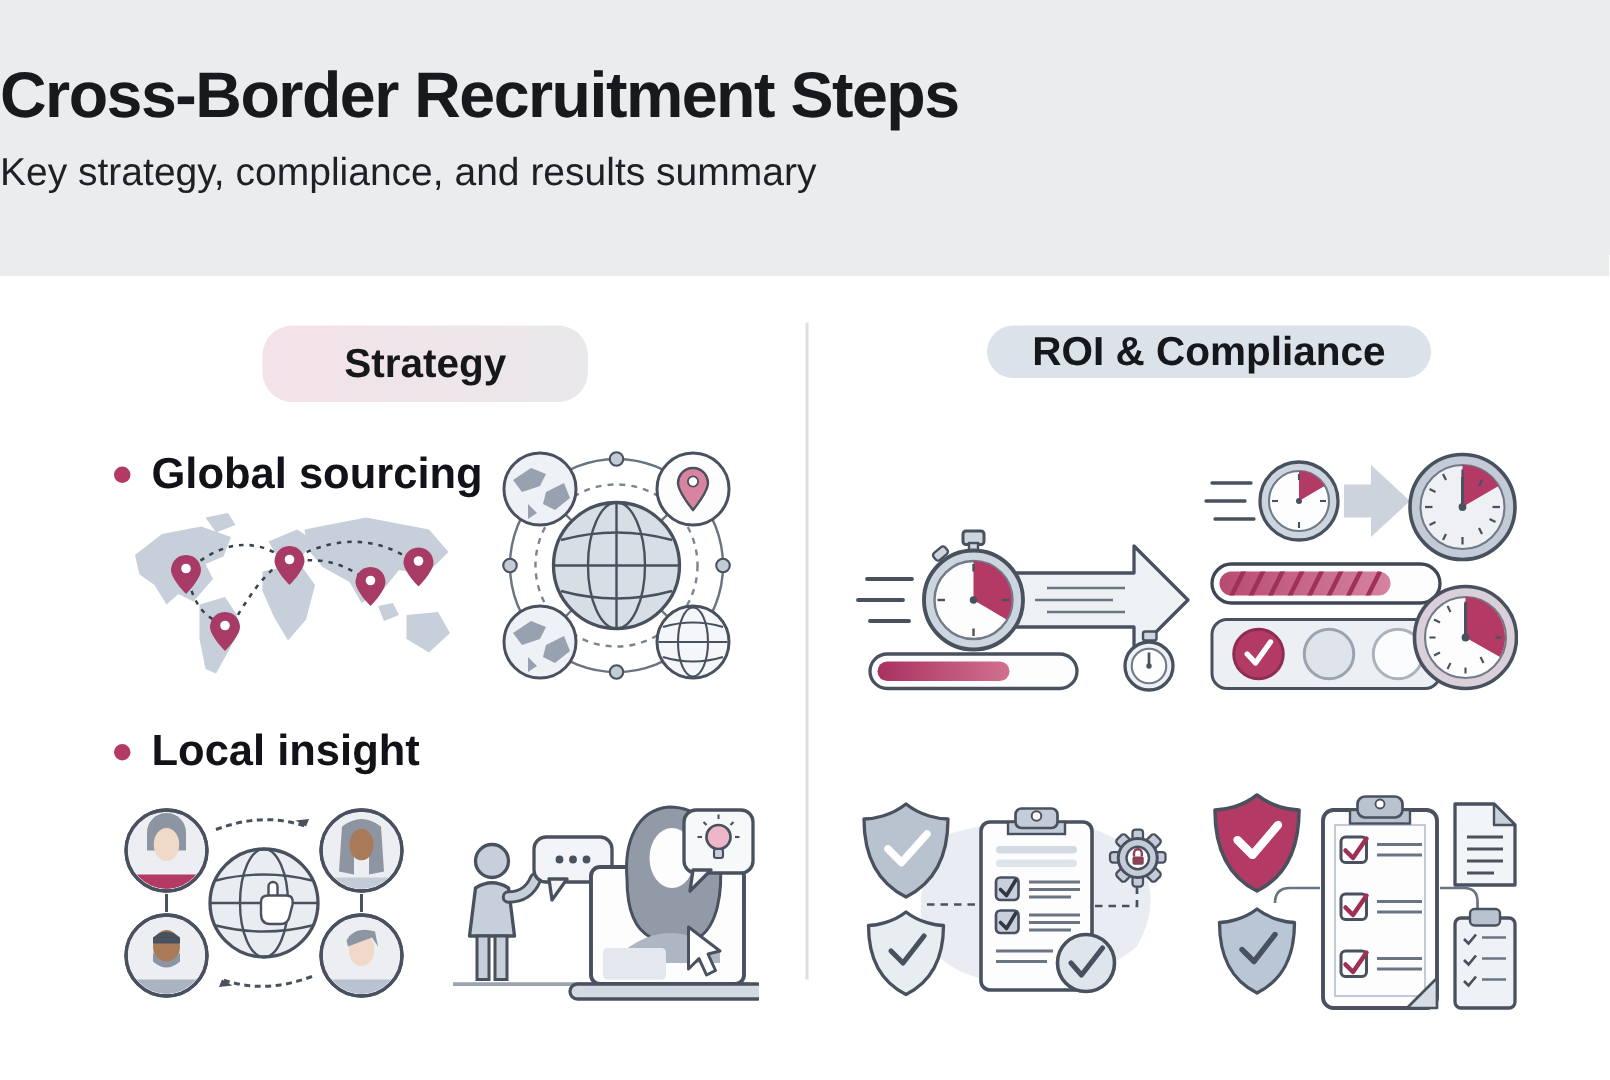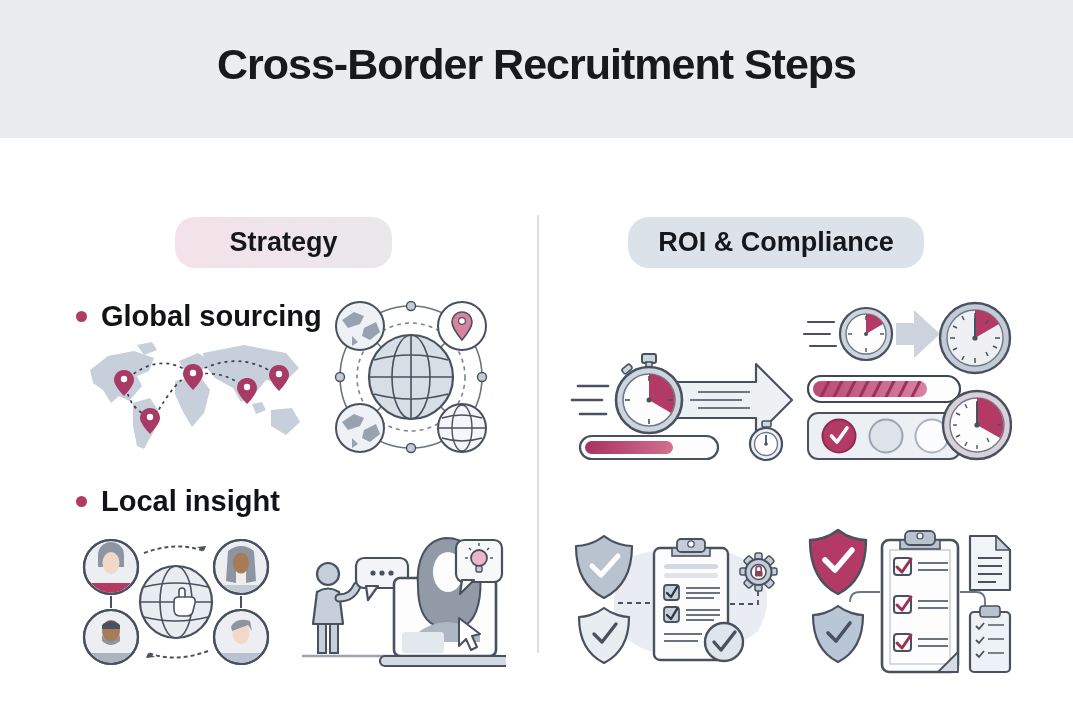--- a/index.html
+++ b/index.html
@@ -5,48 +5,49 @@
   :root{
     --accent:#b43a66; --accent-light:#cf6d8f; --accent-dark:#9e2f55;
     --header-bg:#ebecee; --text:#17191d;
     --badge-strategy-left:#f4e2e9; --badge-strategy-right:#e9e8ea;
     --badge-roi:#dce2e9; --divider:#dcdee1;
     --ill-fill:#c7cfda; --ill-light:#edf0f4; --outline:#49515f;
   }
   *{margin:0;padding:0;box-sizing:border-box;}
   body{font-family:"Liberation Sans",sans-serif;background:#fff;}
   .canvas{position:relative;width:1073px;height:720px;background:#fff;overflow:hidden;}
-  .header{position:absolute;left:0;top:0;width:100%;height:138px;background:var(--header-bg);text-align:center;}
+  .header{position:absolute;left:0;top:0;width:100%;height:184px;background:var(--header-bg);}
   .title{padding-top:40px;font-size:43px;font-weight:700;letter-spacing:-1px;color:var(--text);}
   .subtitle{padding-top:10px;font-size:26px;font-weight:400;color:#1d2025;}
   .badge{position:absolute;display:flex;align-items:center;justify-content:center;
     font-size:27px;font-weight:600;color:#15171b;border-radius:9px;}
   .badge-strategy{left:175px;top:217px;width:217px;height:51px;
     background:linear-gradient(90deg,var(--badge-strategy-left),var(--badge-strategy-right));border-radius:20px;}
-  .badge-roi{left:628px;top:217px;width:296px;height:51px;background:var(--badge-roi);border-radius:21px;}
+  .badge-roi{left:658px;top:217px;width:296px;height:35px;background:var(--badge-roi);border-radius:21px;}
   .divider{position:absolute;left:537px;top:215px;width:2px;height:438px;background:var(--divider);}
   .label-row{position:absolute;display:flex;align-items:center;gap:14px;
     font-size:29px;font-weight:600;color:#111318;}
   .bullet{width:11px;height:11px;border-radius:50%;background:var(--accent);flex:0 0 auto;}
   .lbl-gs{left:76px;top:300px;} .lbl-li{left:76px;top:485px;}
   .lbl-fh{left:568px;top:300px;} .lbl-rr{left:568px;top:485px;}
   .ill{position:absolute;}
   .ill-map{left:76px;top:338px;} .ill-globe{left:328px;top:290px;}
   .ill-avatars{left:76px;top:525px;} .ill-laptop{left:296px;top:522px;}
   .ill-speed{left:570px;top:332px;} .ill-clocks{left:802px;top:296px;}
   .ill-shields{left:562px;top:526px;} .ill-clipboard{left:798px;top:522px;}
   .fill-accent{fill:var(--accent);}
 </style>
 </head>
 <body>
 
 <div class="canvas">
 
   <header class="header">
     <div class="title">Cross-Border Recruitment Steps</div>
+    <div class="subtitle">Key strategy, compliance, and results summary</div>
   </header>
 
   <div class="badge badge-strategy">Strategy</div>
   <div class="badge badge-roi">ROI &amp; Compliance</div>
   <div class="divider"></div>
 
   <div class="label-row lbl-li">
     <span class="bullet"></span>
     <span>Local insight</span>
   </div>

